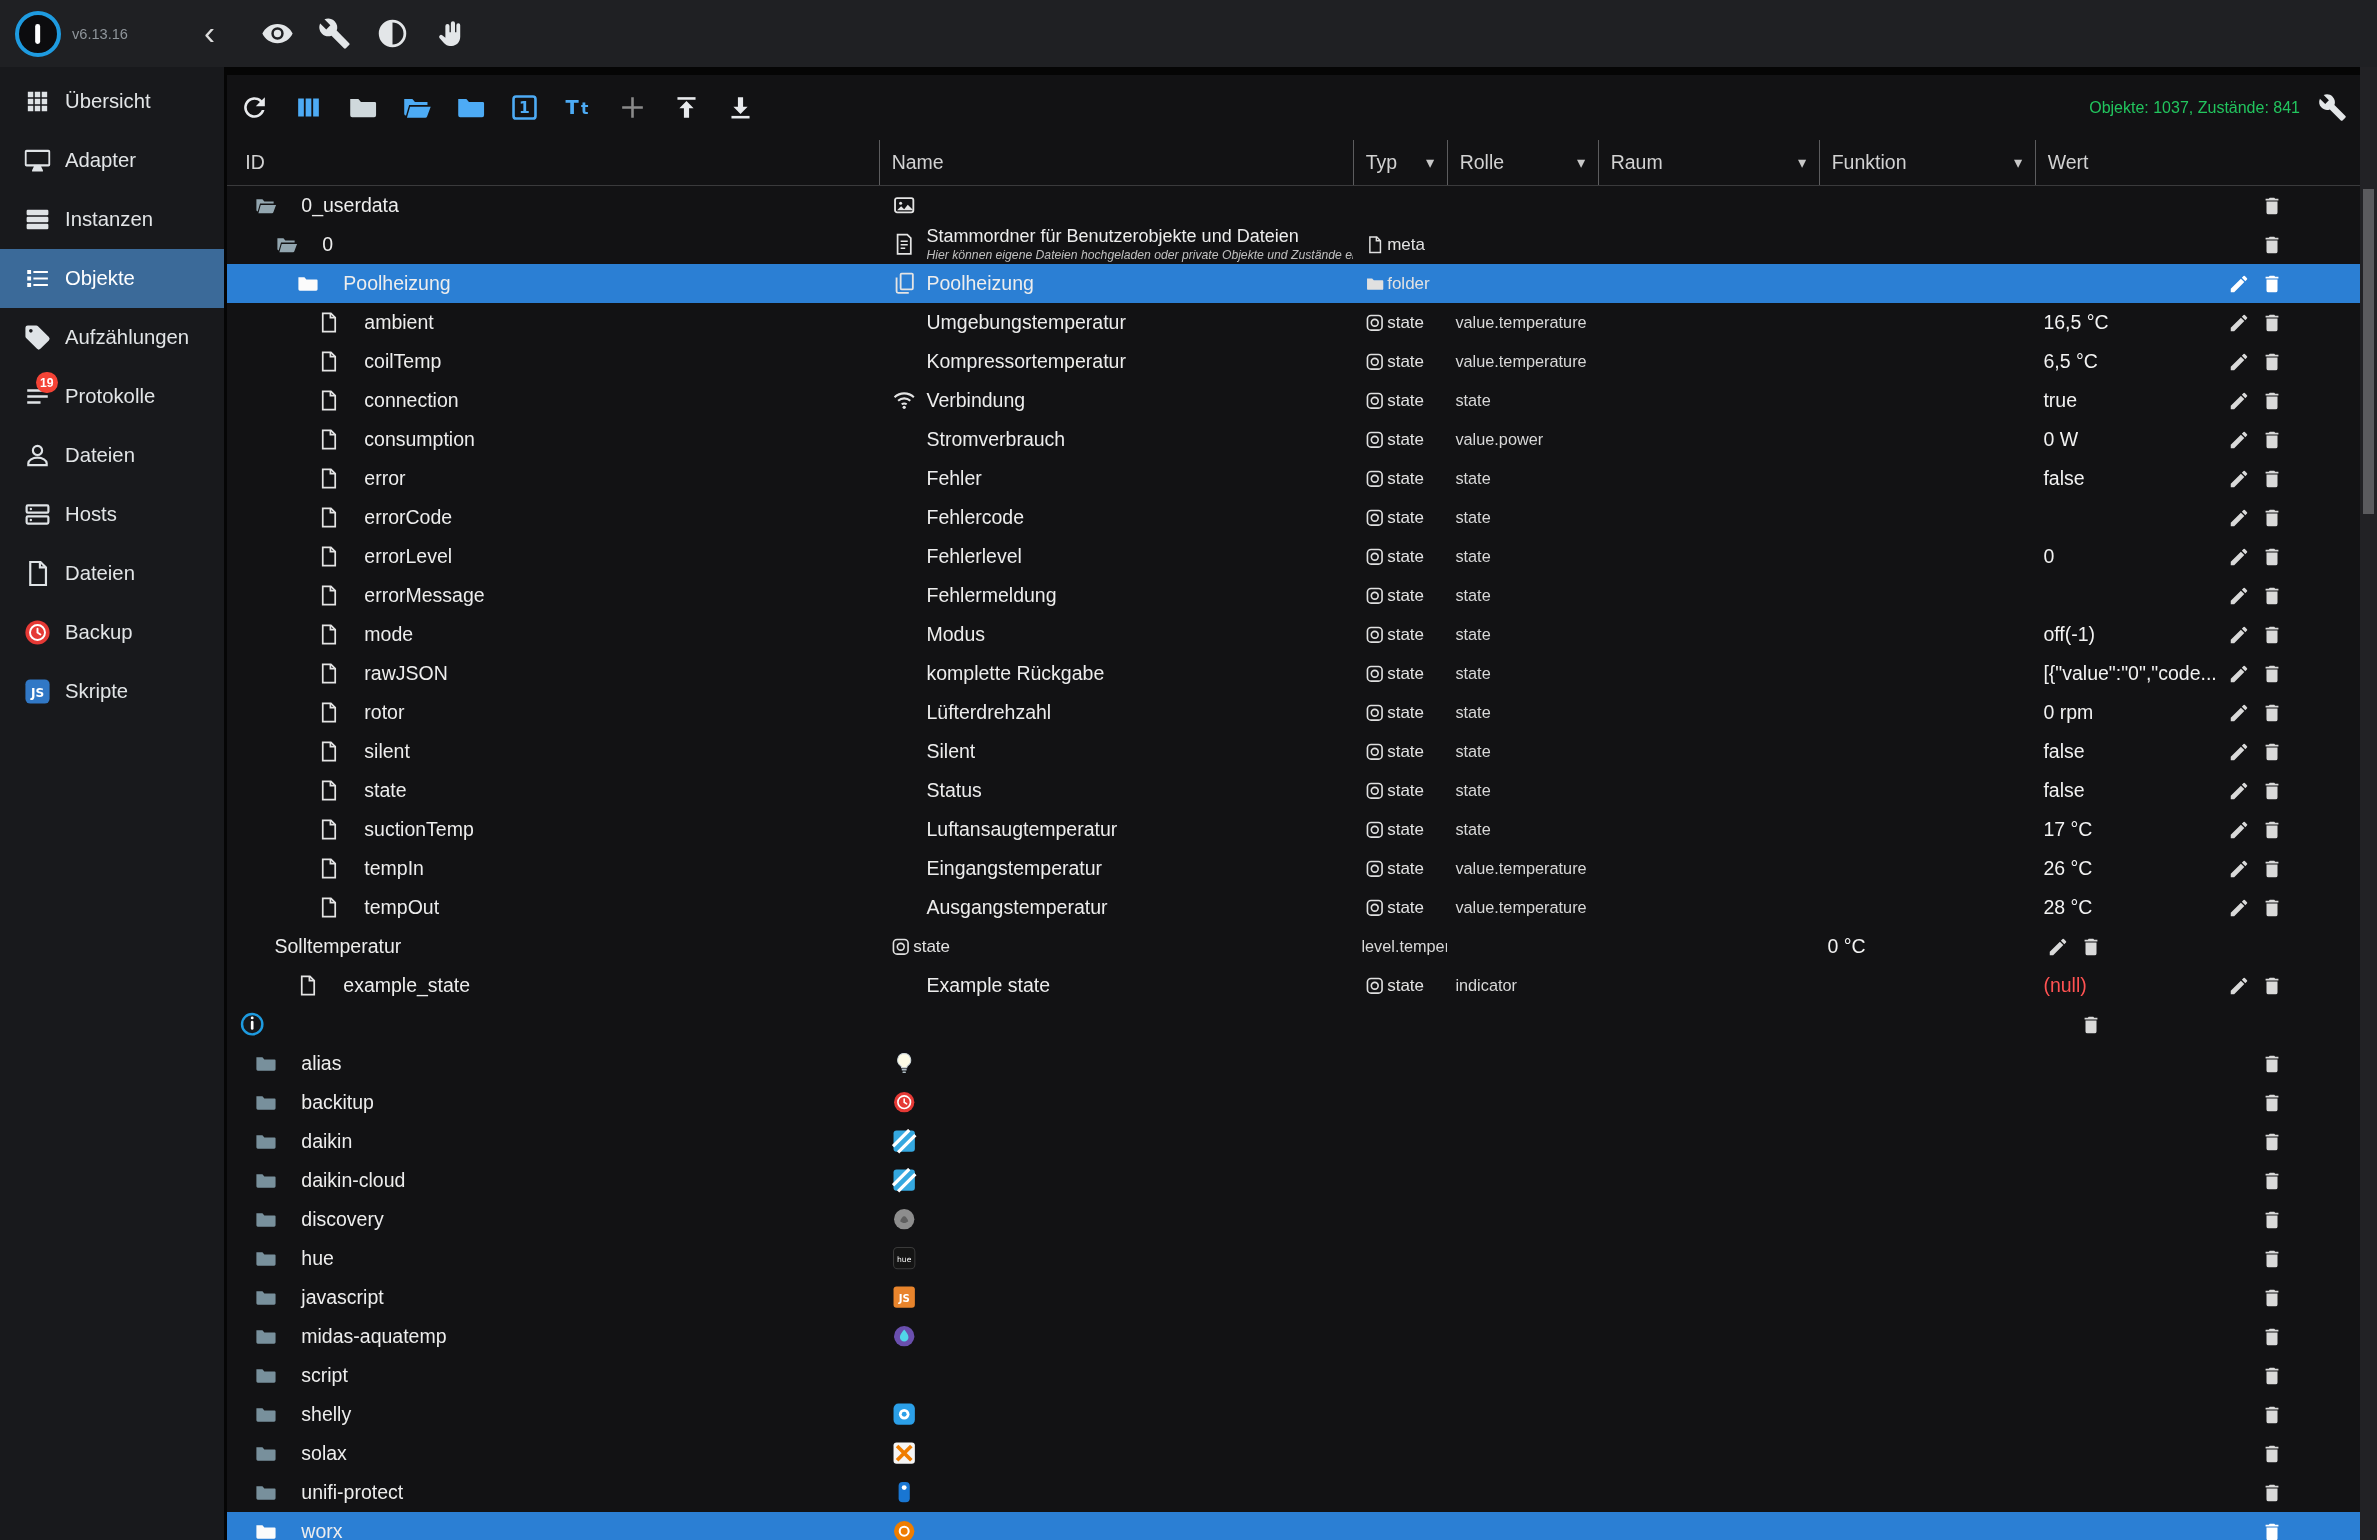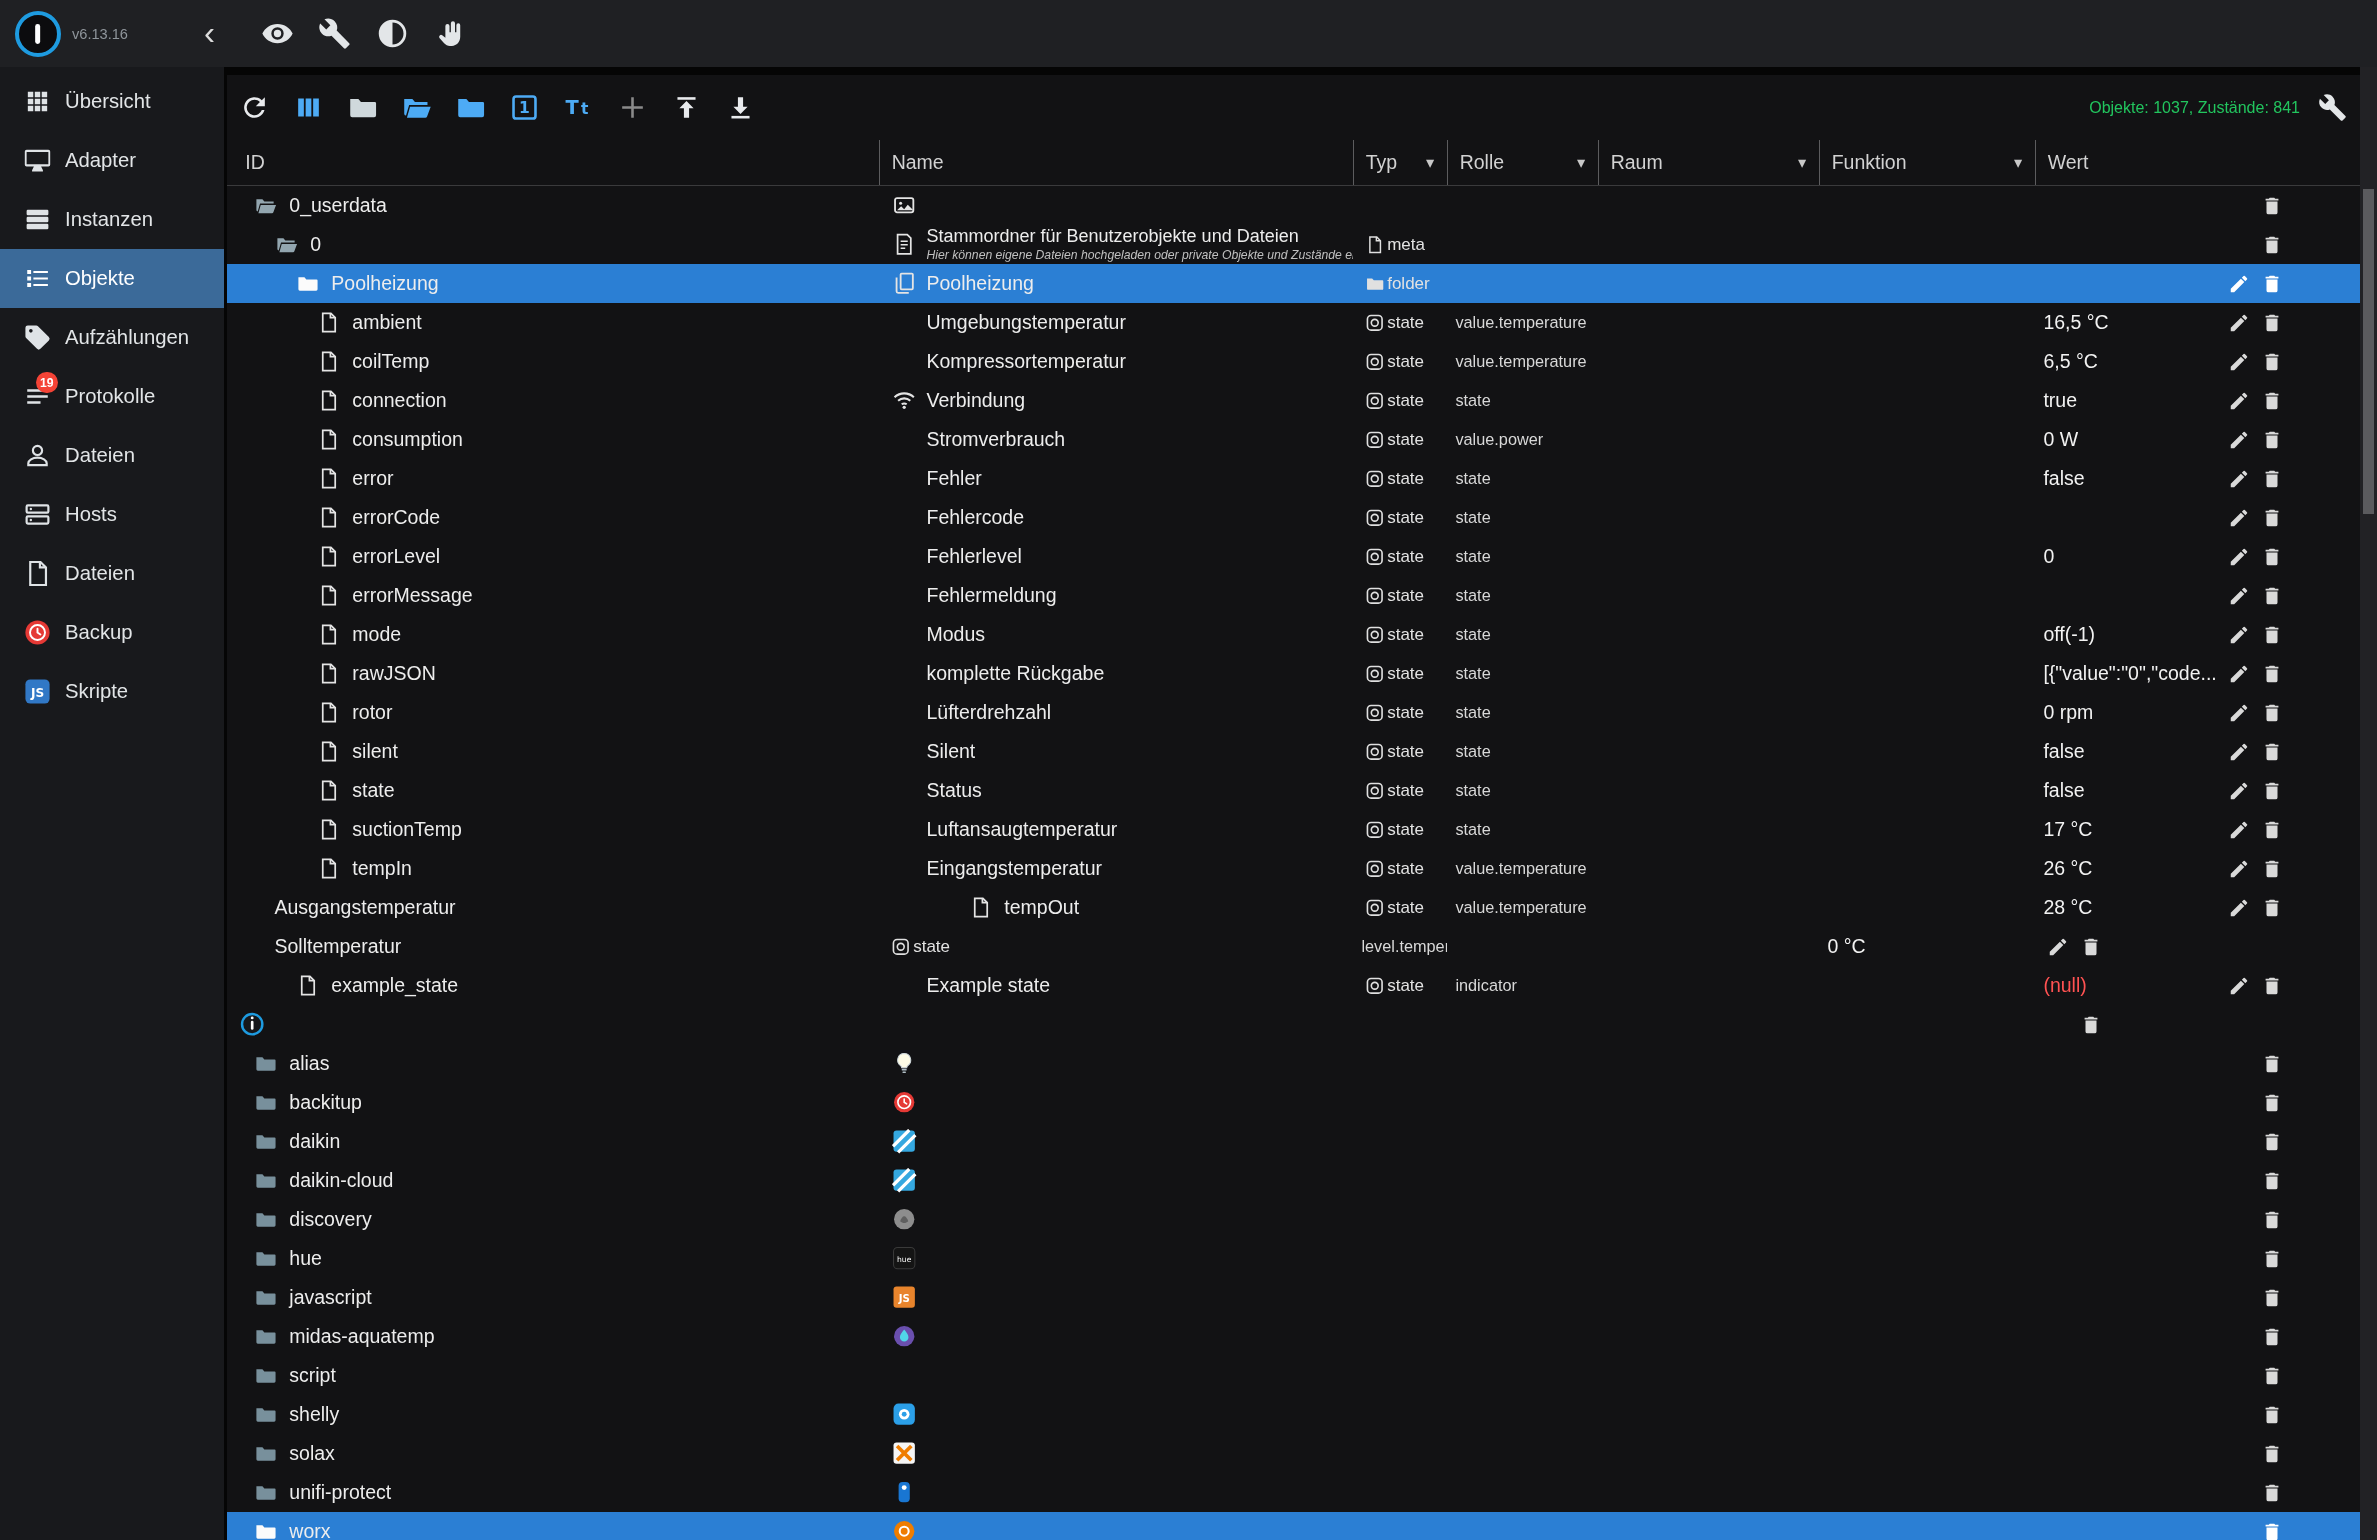--- a/index.html
+++ b/index.html
@@ -50,21 +50,21 @@
   .thead { height:46px; flex:none; border-bottom:0.8px solid #3a3a3c; font-size:19.5px; color:#d2d2d2; }
   .hcell { display:flex; align-items:center; padding-left:11.4px; min-width:0; }
   .hcell:first-child { padding-left:18px; }
   .hcell:not(:first-child):not(.actions) { border-left:0.8px solid #5c5c5e; }
   .caret { margin-left:auto; padding-right:13px; font-size:16.3px; color:#c8c8c8; }
 
   .tbody { flex:1; overflow:hidden; }
   .trow { height:39px; cursor:pointer; }
   .trow.selected { background:#2b7fd4; }
   .cell { display:flex; align-items:center; white-space:nowrap; overflow:hidden; min-width:0; }
-  .cid   { gap:12px; font-size:19.5px; color:#ededed; }
+  .cid   { gap:24px; font-size:19.5px; color:#ededed; }
   .cname { gap:9.8px; padding-left:13px; font-size:19.5px; color:#ededed; }
   .ctype { gap:3px; padding-left:11.4px; font-size:17px; color:#e2e2e2; }
   .crole { padding-left:8.1px; font-size:16.3px; color:#d8d8d8; }
   .cval  { padding-left:8.1px; font-size:19.5px; color:#f2f2f2; }
   .cval.error { color:#ff5252; }
   .cact { padding-left:6.5px; }
   .slot { width:33px; display:flex; justify-content:center; flex:none; }
   .abtn { color:#d9d9d9; cursor:pointer; display:flex; }
   .abtn .icon { width:22px; height:22px; }
   .trow.selected .abtn { color:#fff; }
@@ -1213,33 +1213,33 @@
                   <span class="icon ">
                     <svg viewBox="0 0 24 24">
                       <path d="M6 19a2 2 0 0 0 2 2h8a2 2 0 0 0 2-2V7H6zM19 4h-3.5l-1-1h-5l-1 1H5v2h14z" fill="currentColor"></path>
                     </svg>
                   </span>
                 </span>
               </span>
       </div>
     </div>
           <div class="trow grid">
+      <div class="cell cid" style="padding-left:90px">
+        <span class="icon tree c-file">
+                <svg viewBox="0 0 24 24">
+                  <path d="M6 2.5h8.5L19 7v14.5H6z" fill="none" stroke="currentColor" stroke-width="1.8"></path>
+                  <path d="M14 2.5V7h5" fill="none" stroke="currentColor" stroke-width="1.8"></path>
+                </svg>
+              </span>
+        <span class="idtext">tempOut</span>
+      </div>
       <div class="cell cname">
               <span class="icon nicon"></span>
               <span class="nametext">Ausgangstemperatur</span>
             </div>
-      <div class="cell cid" style="padding-left:90px">
-        <span class="icon tree c-file">
-                <svg viewBox="0 0 24 24">
-                  <path d="M6 2.5h8.5L19 7v14.5H6z" fill="none" stroke="currentColor" stroke-width="1.8"></path>
-                  <path d="M14 2.5V7h5" fill="none" stroke="currentColor" stroke-width="1.8"></path>
-                </svg>
-              </span>
-        <span class="idtext">tempOut</span>
-      </div>
       <div class="cell ctype">
               <span class="icon ticon">
                 <svg viewBox="0 0 24 24">
                   <rect x="3" y="3" width="18" height="18" rx="4.5" fill="none" stroke="currentColor" stroke-width="2"></rect>
                   <circle cx="12" cy="12" r="4.2" fill="none" stroke="currentColor" stroke-width="2"></circle>
                 </svg>
               </span>
               <span>state</span>
             </div>
       <div class="cell crole">value.temperature</div>

